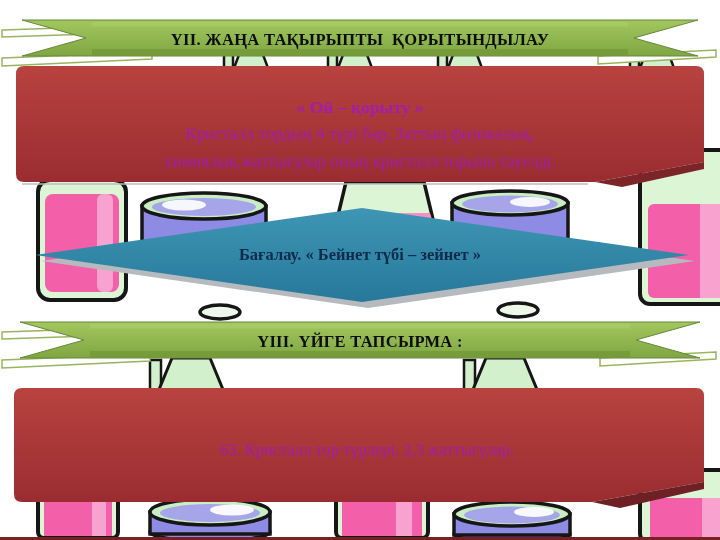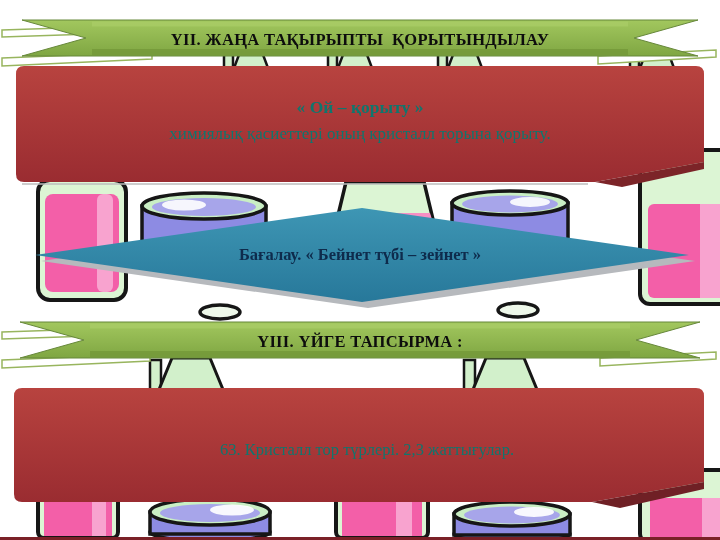--- a/index.html
+++ b/index.html
@@ -1,21 +1,21 @@
 <!DOCTYPE html>
 <html><head>
 <meta charset="utf-8">
 <style>
   html,body{margin:0;padding:0;background:#fff;}
   .slide{
     position:relative;width:720px;height:540px;overflow:hidden;background:#ffffff;
     font-family:"Liberation Serif","DejaVu Serif",serif;
   }
   .layer{position:absolute;left:0;top:0;}
-  .txt{position:absolute;text-align:center;color:#0f766e;z-index:5;}
+  .txt{position:absolute;text-align:center;color:#a21caf;z-index:5;}
   .t-banner{left:50px;right:50px;height:40px;display:flex;align-items:center;justify-content:center;
     font-weight:bold;font-size:16.5px;letter-spacing:.3px;white-space:pre-wrap;color:#0d0d0d;}
   .t-banner1{top:20px;}
   .t-banner2{top:322px;}
   .t-box1{left:40px;right:40px;top:94px;font-size:17px;line-height:28px;}
   .t-box1 .box-title{font-weight:bold;font-size:17.5px;line-height:26px;}
   .t-diamond{left:60px;right:60px;top:241px;height:28px;display:flex;align-items:center;justify-content:center;
     font-weight:bold;font-size:16.5px;color:#0e2b4c;}
   .t-box2{left:54px;right:40px;top:436px;height:28px;display:flex;align-items:center;justify-content:center;
     font-size:16.5px;}
@@ -161,21 +161,22 @@
     <g>
       <path d="M22,388 L696,388 Q704,388 704,396 L704,482 L592,502 L22,502 Q14,502 14,494 L14,396 Q14,388 22,388 Z" fill="url(#redGrad)"></path>
       <polygon points="592,502 704,482 704,489 620,508" fill="#6F2025"></polygon>
     </g>
   </svg>
 
   <div class="txt t-banner t-banner1">ҮІІ. ЖАҢА ТАҚЫРЫПТЫ  ҚОРЫТЫНДЫЛАУ</div>
 
   <div class="txt t-box1">
     <div class="box-title">« Ой – қорыту »</div>
-    <div>химиялық қасиеттері оның кристалл торына қорыту.</div>
+    <div>Кристалл тордың 4 түрі бар. Заттың физикалық,</div>
+    <div>химиялық жаттығулар оның кристалл торына тәуелді.</div>
   </div>
 
   <div class="txt t-banner t-banner2">ҮІІІ. ҮЙГЕ ТАПСЫРМА :</div>
 
   <div class="txt t-diamond">Бағалау. « Бейнет түбі – зейнет »</div>
 
   <div class="txt t-box2">63. Кристалл тор түрлері. 2,3 жаттығулар.</div>
 
 </div>
 

